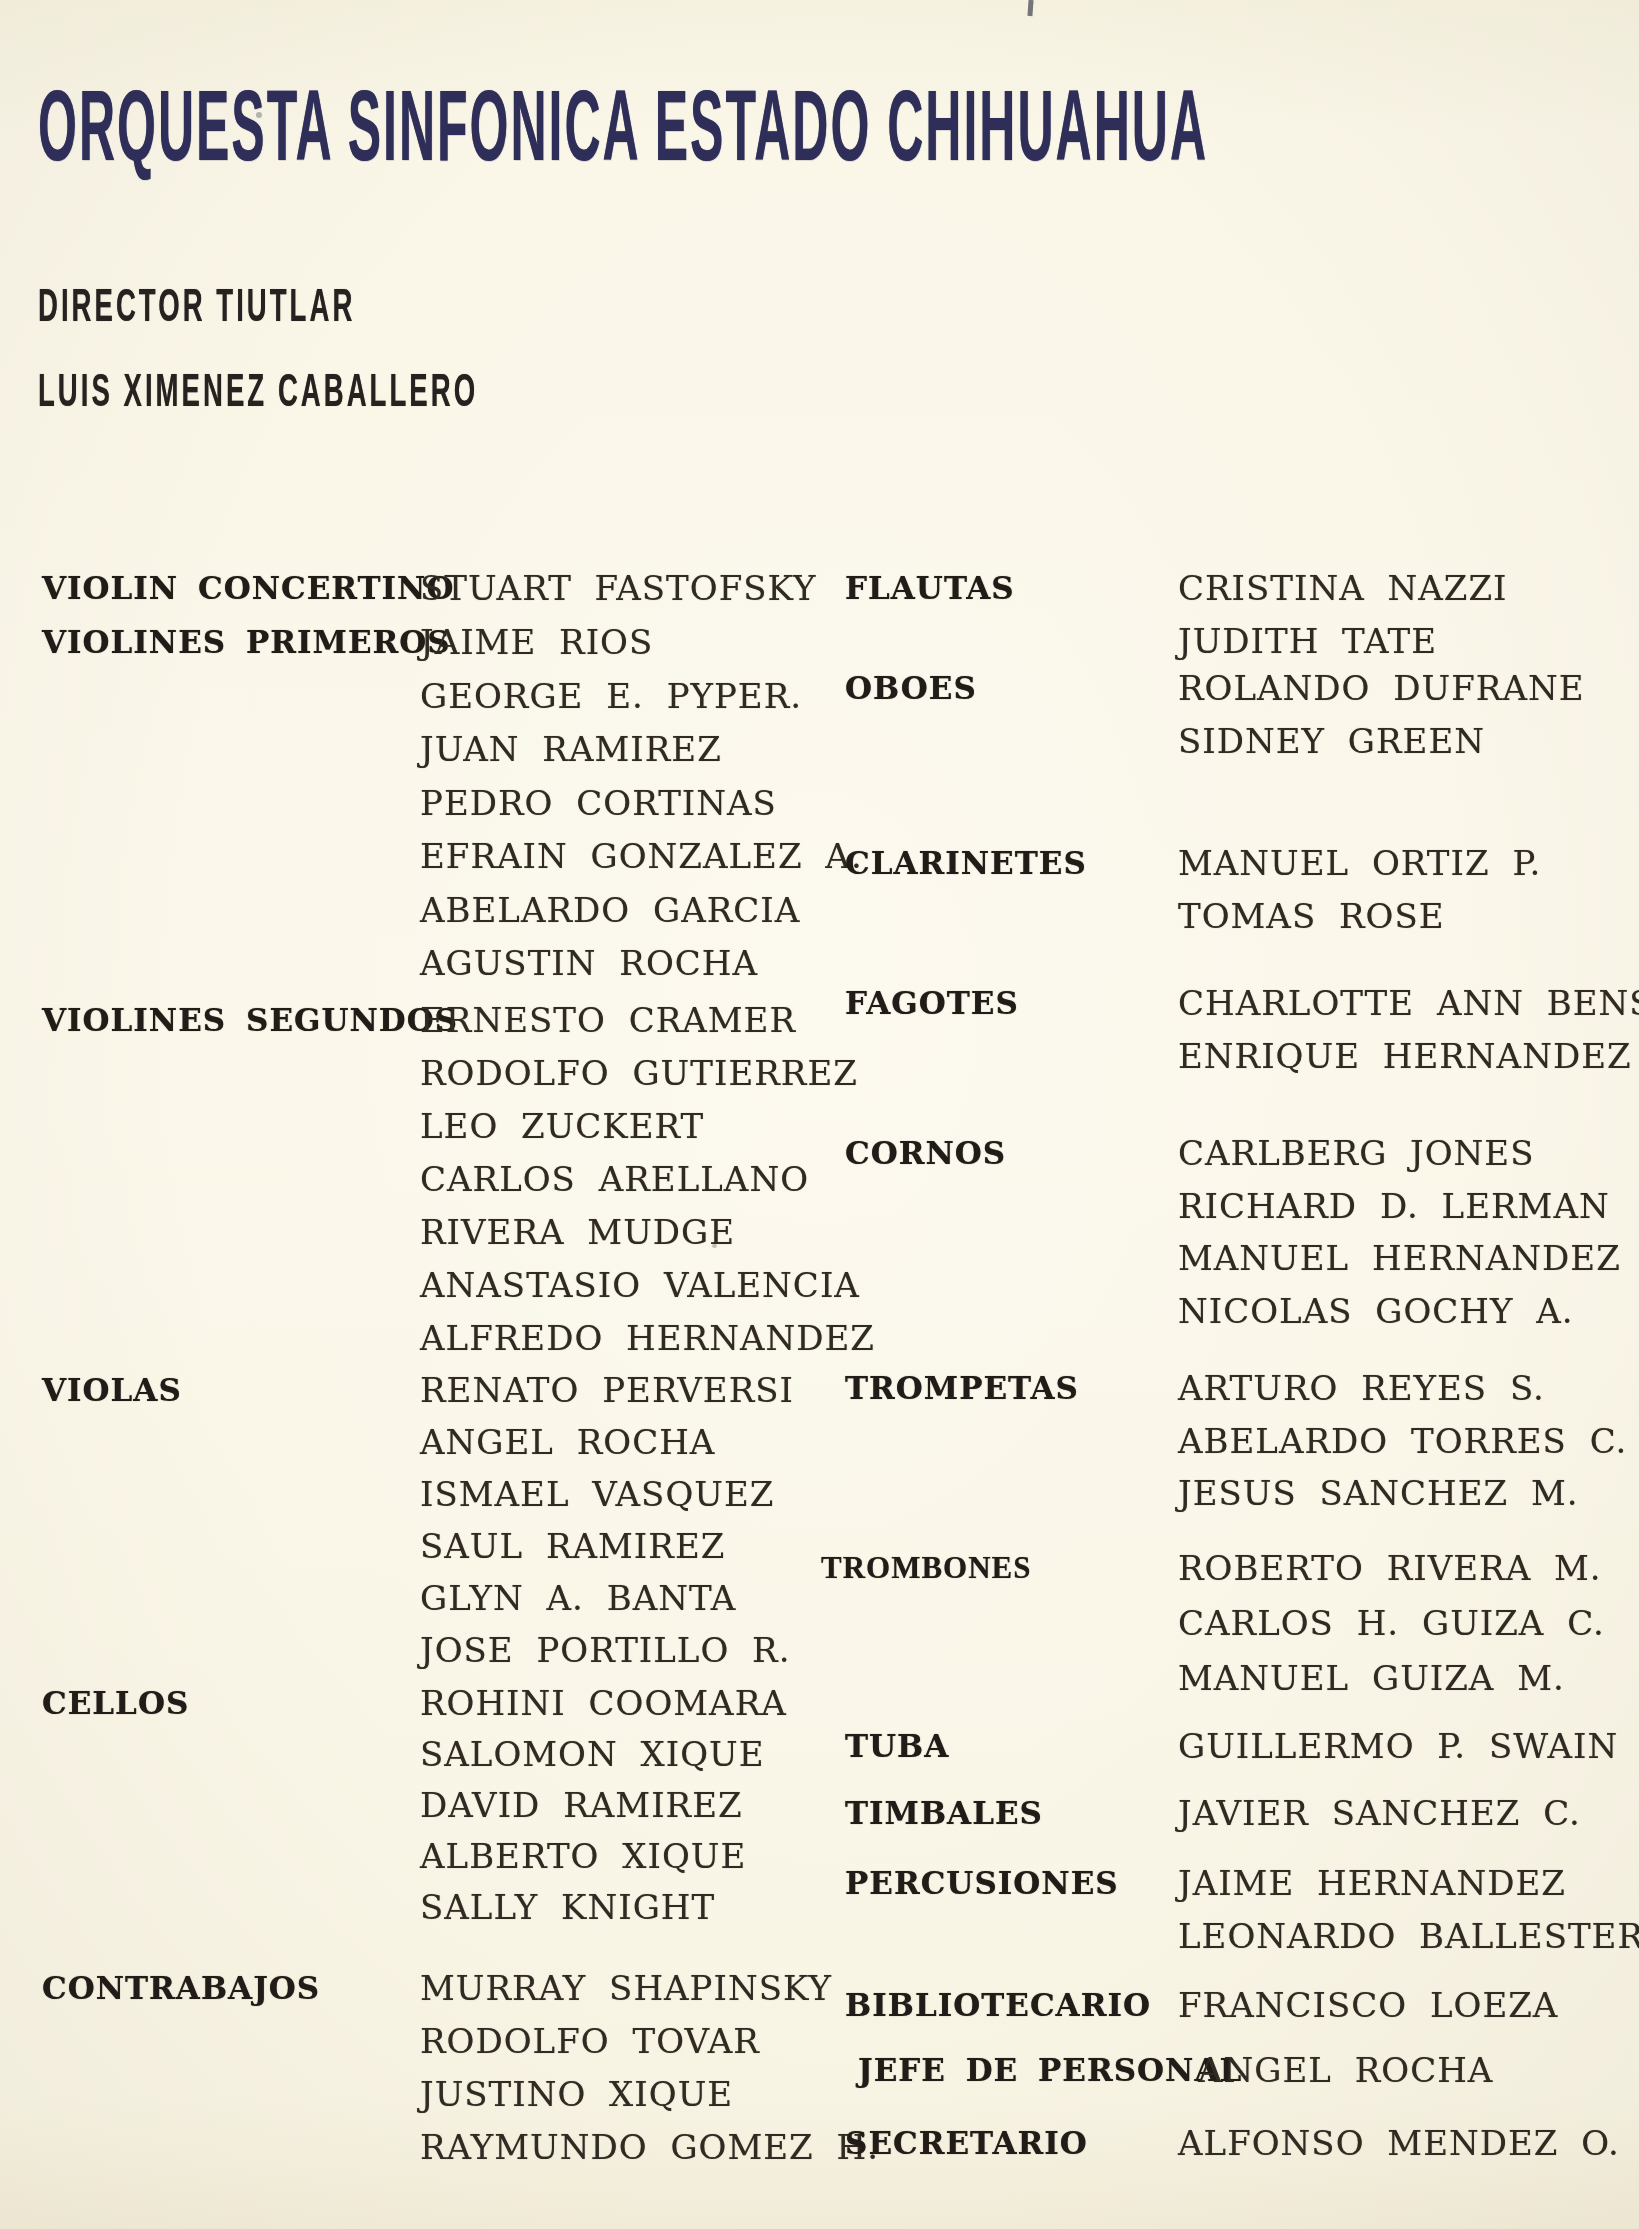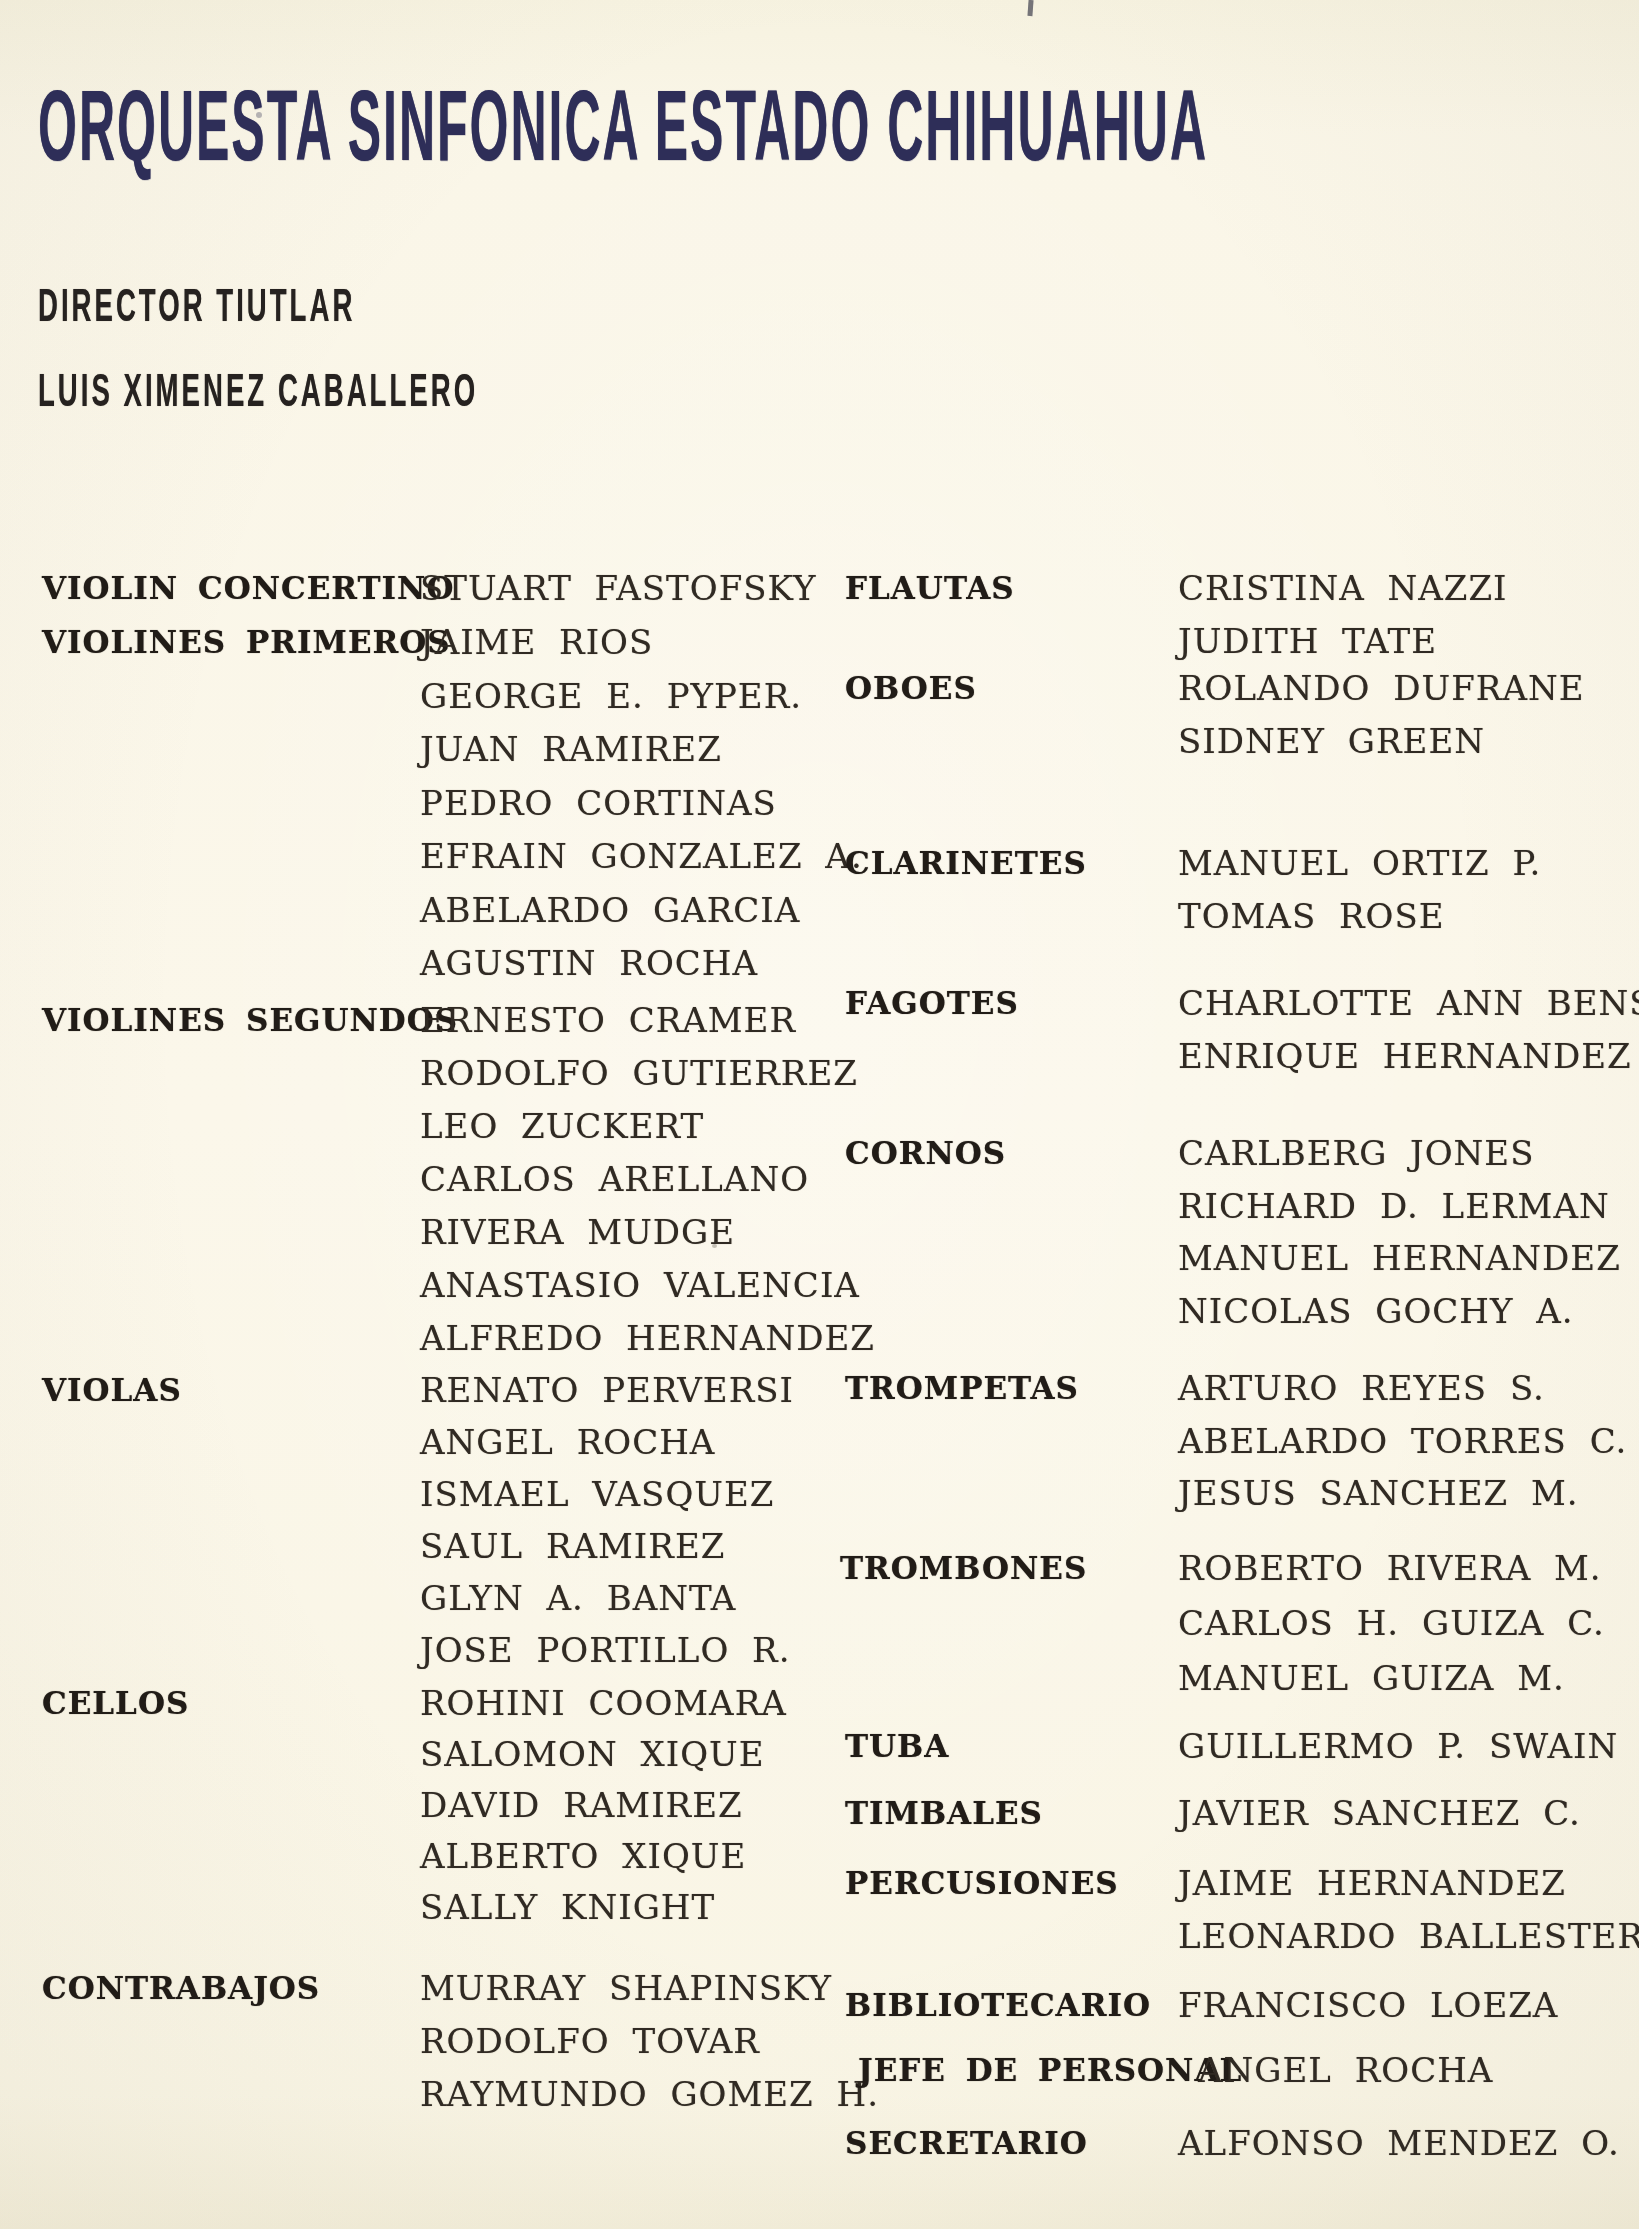--- a/index.html
+++ b/index.html
@@ -172,20 +172,21 @@
         <div class="member-name" style="height: 51px;">DAVID RAMIREZ</div>
         <div class="member-name" style="height: 51px;">ALBERTO XIQUE</div>
         <div class="member-name" style="height: 51px;">SALLY KNIGHT</div>
       </div>
     </div>
     <div class="section" style="top: 1968px;">
       <div class="role-label" style="left: 42px;">CONTRABAJOS</div>
       <div class="names" style="left: 420px;">
         <div class="member-name" style="height: 53px;">MURRAY SHAPINSKY</div>
         <div class="member-name" style="height: 53px;">RODOLFO TOVAR</div>
+        <div class="member-name" style="height: 53px;">JUSTINO XIQUE</div>
         <div class="member-name" style="height: 53px;">RAYMUNDO GOMEZ H.</div>
       </div>
     </div>
     <div class="section" style="top: 568px;">
       <div class="role-label" style="left: 845px;">FLAUTAS</div>
       <div class="names" style="left: 1178px;">
         <div class="member-name" style="height: 52.5px;">CRISTINA NAZZI</div>
         <div class="member-name" style="height: 52.5px;">JUDITH TATE</div>
       </div>
     </div>
@@ -221,21 +222,21 @@
     </div>
     <div class="section" style="top: 1368px;">
       <div class="role-label" style="left: 845px;">TROMPETAS</div>
       <div class="names" style="left: 1178px;">
         <div class="member-name" style="height: 52.5px;">ARTURO REYES S.</div>
         <div class="member-name" style="height: 52.5px;">ABELARDO TORRES C.</div>
         <div class="member-name" style="height: 52.5px;">JESUS SANCHEZ M.</div>
       </div>
     </div>
     <div class="section" style="top: 1548px;">
-      <div class="role-label" style="left: 840px;">TROMBONES</div>
+      <div class="role-label" style="left: 821px; font-family: Liberation Serif, serif;">TROMBONES</div>
       <div class="names" style="left: 1178px;">
         <div class="member-name" style="height: 55px;">ROBERTO RIVERA M.</div>
         <div class="member-name" style="height: 55px;">CARLOS H. GUIZA C.</div>
         <div class="member-name" style="height: 55px;">MANUEL GUIZA M.</div>
       </div>
     </div>
     <div class="section" style="top: 1726px;">
       <div class="role-label" style="left: 845px;">TUBA</div>
       <div class="names" style="left: 1178px;">
         <div class="member-name" style="height: 52.5px;">GUILLERMO P. SWAIN</div>

